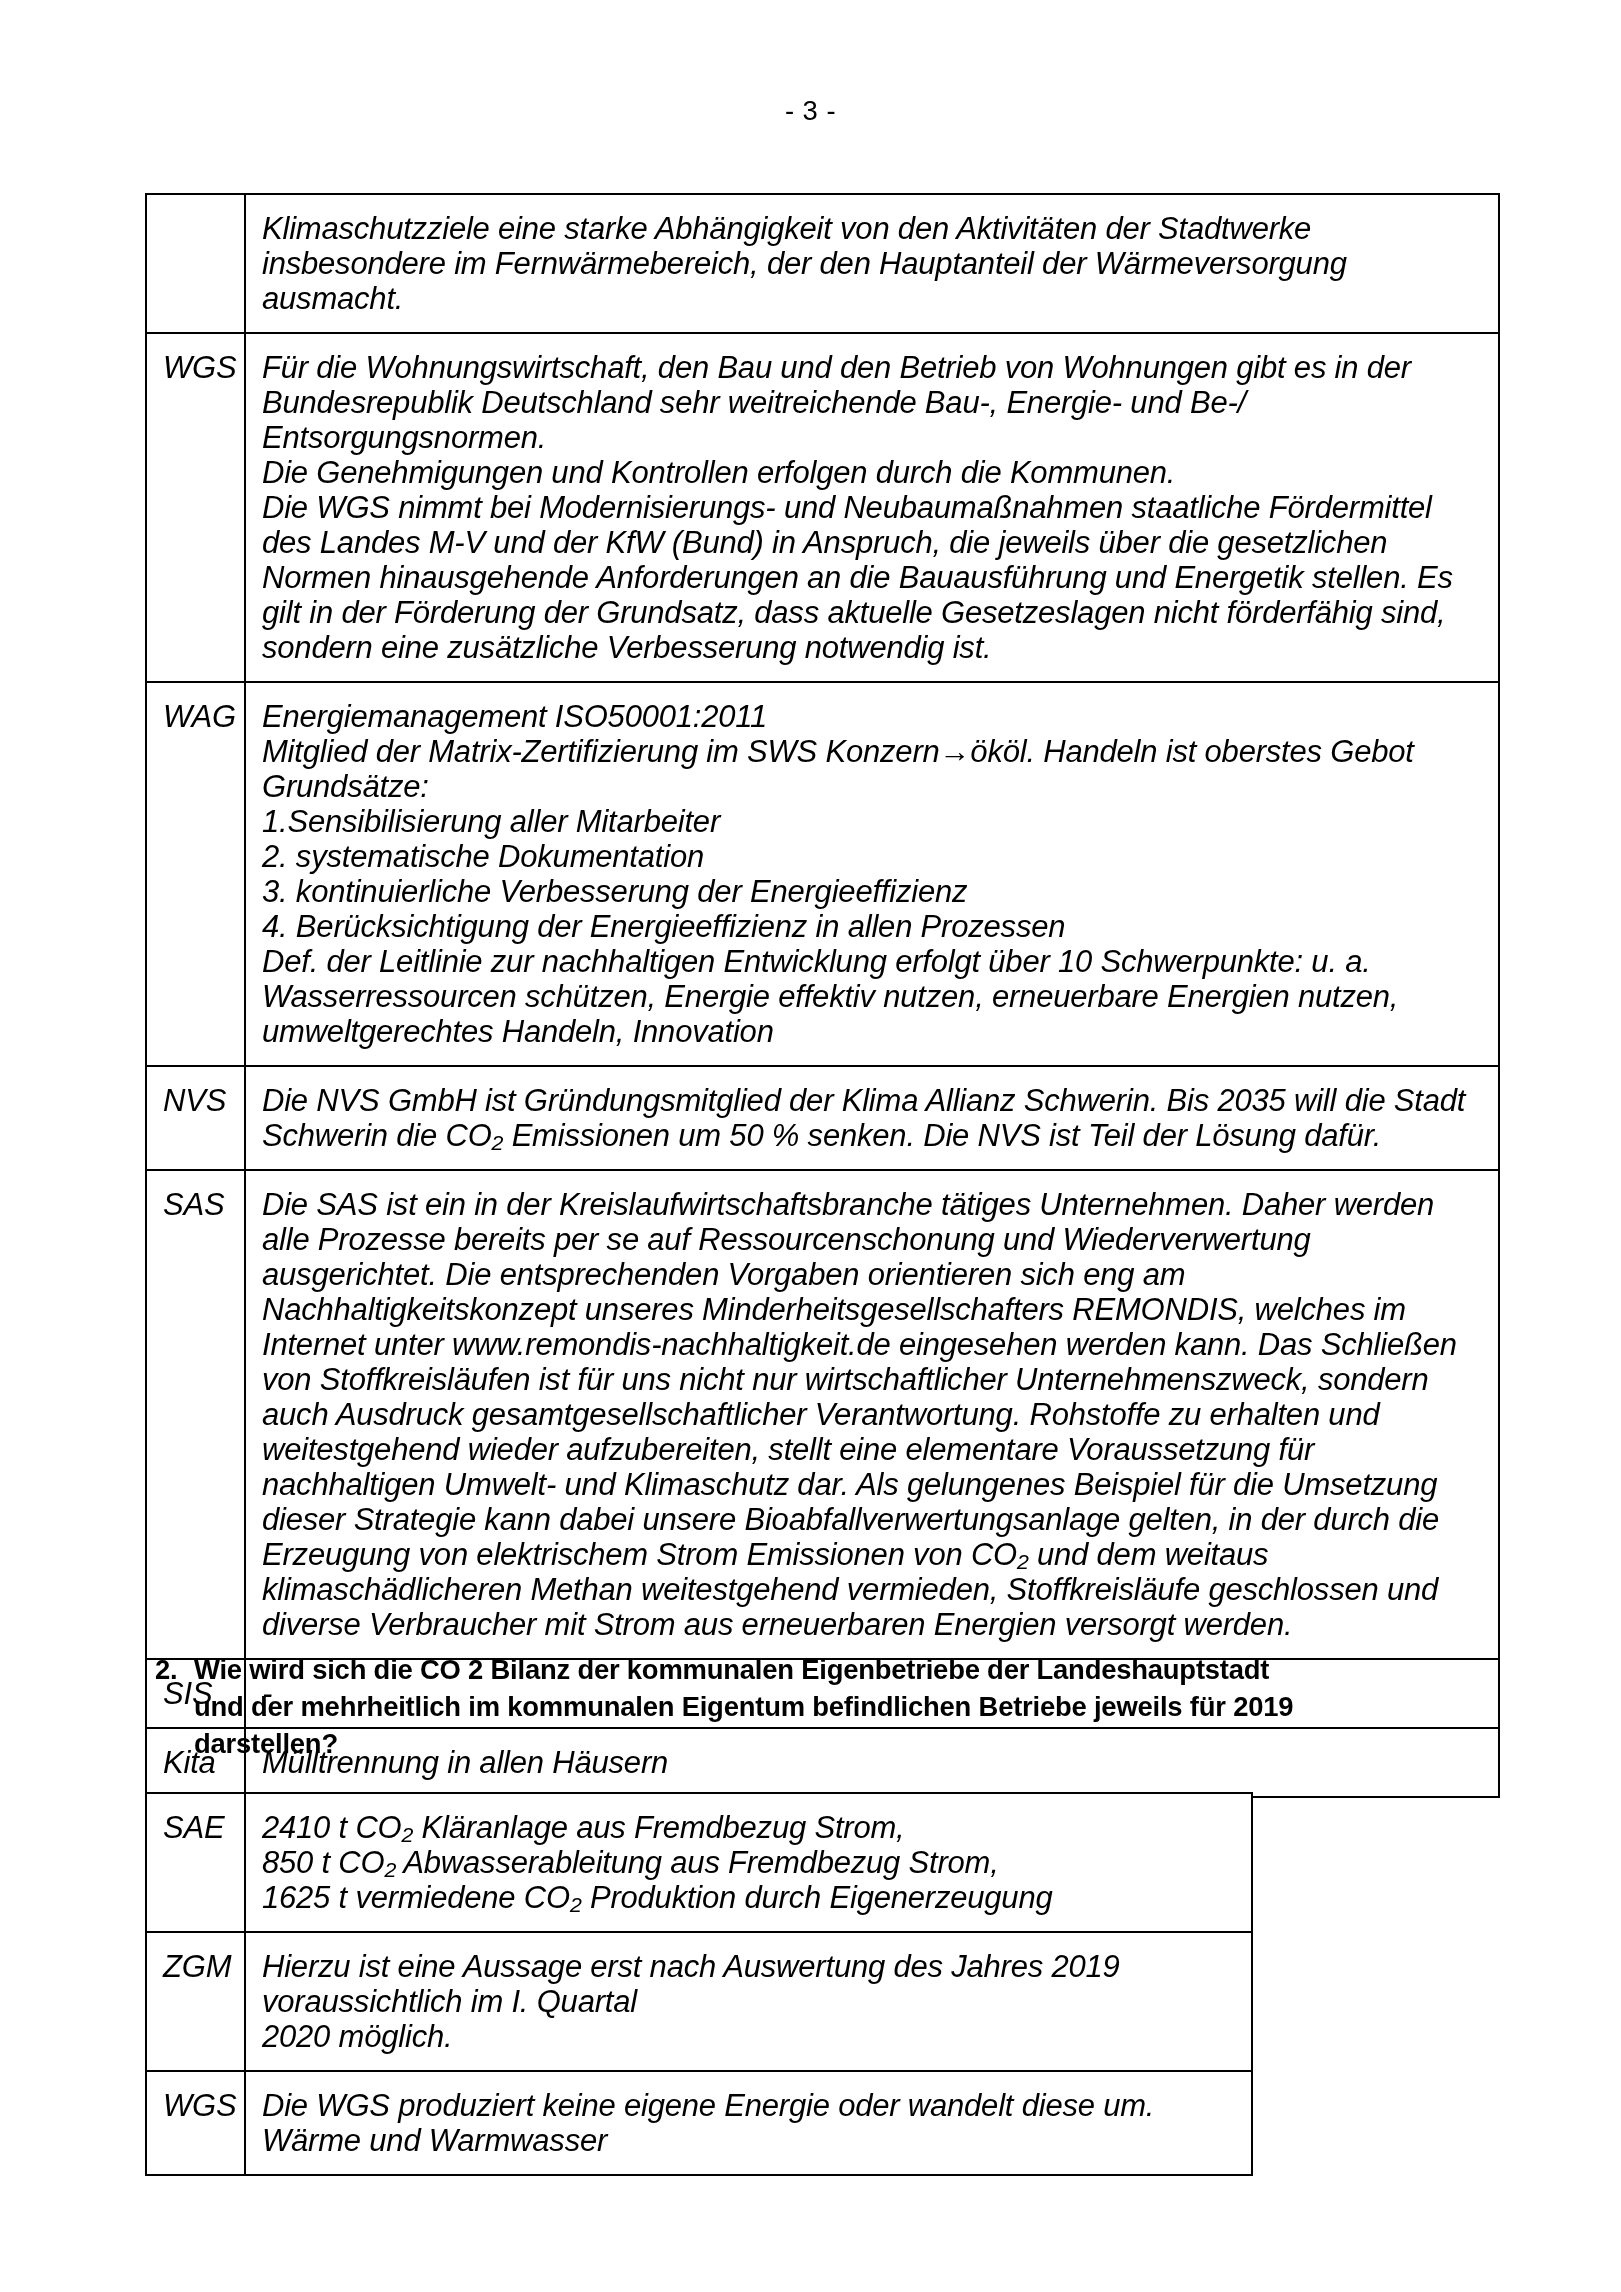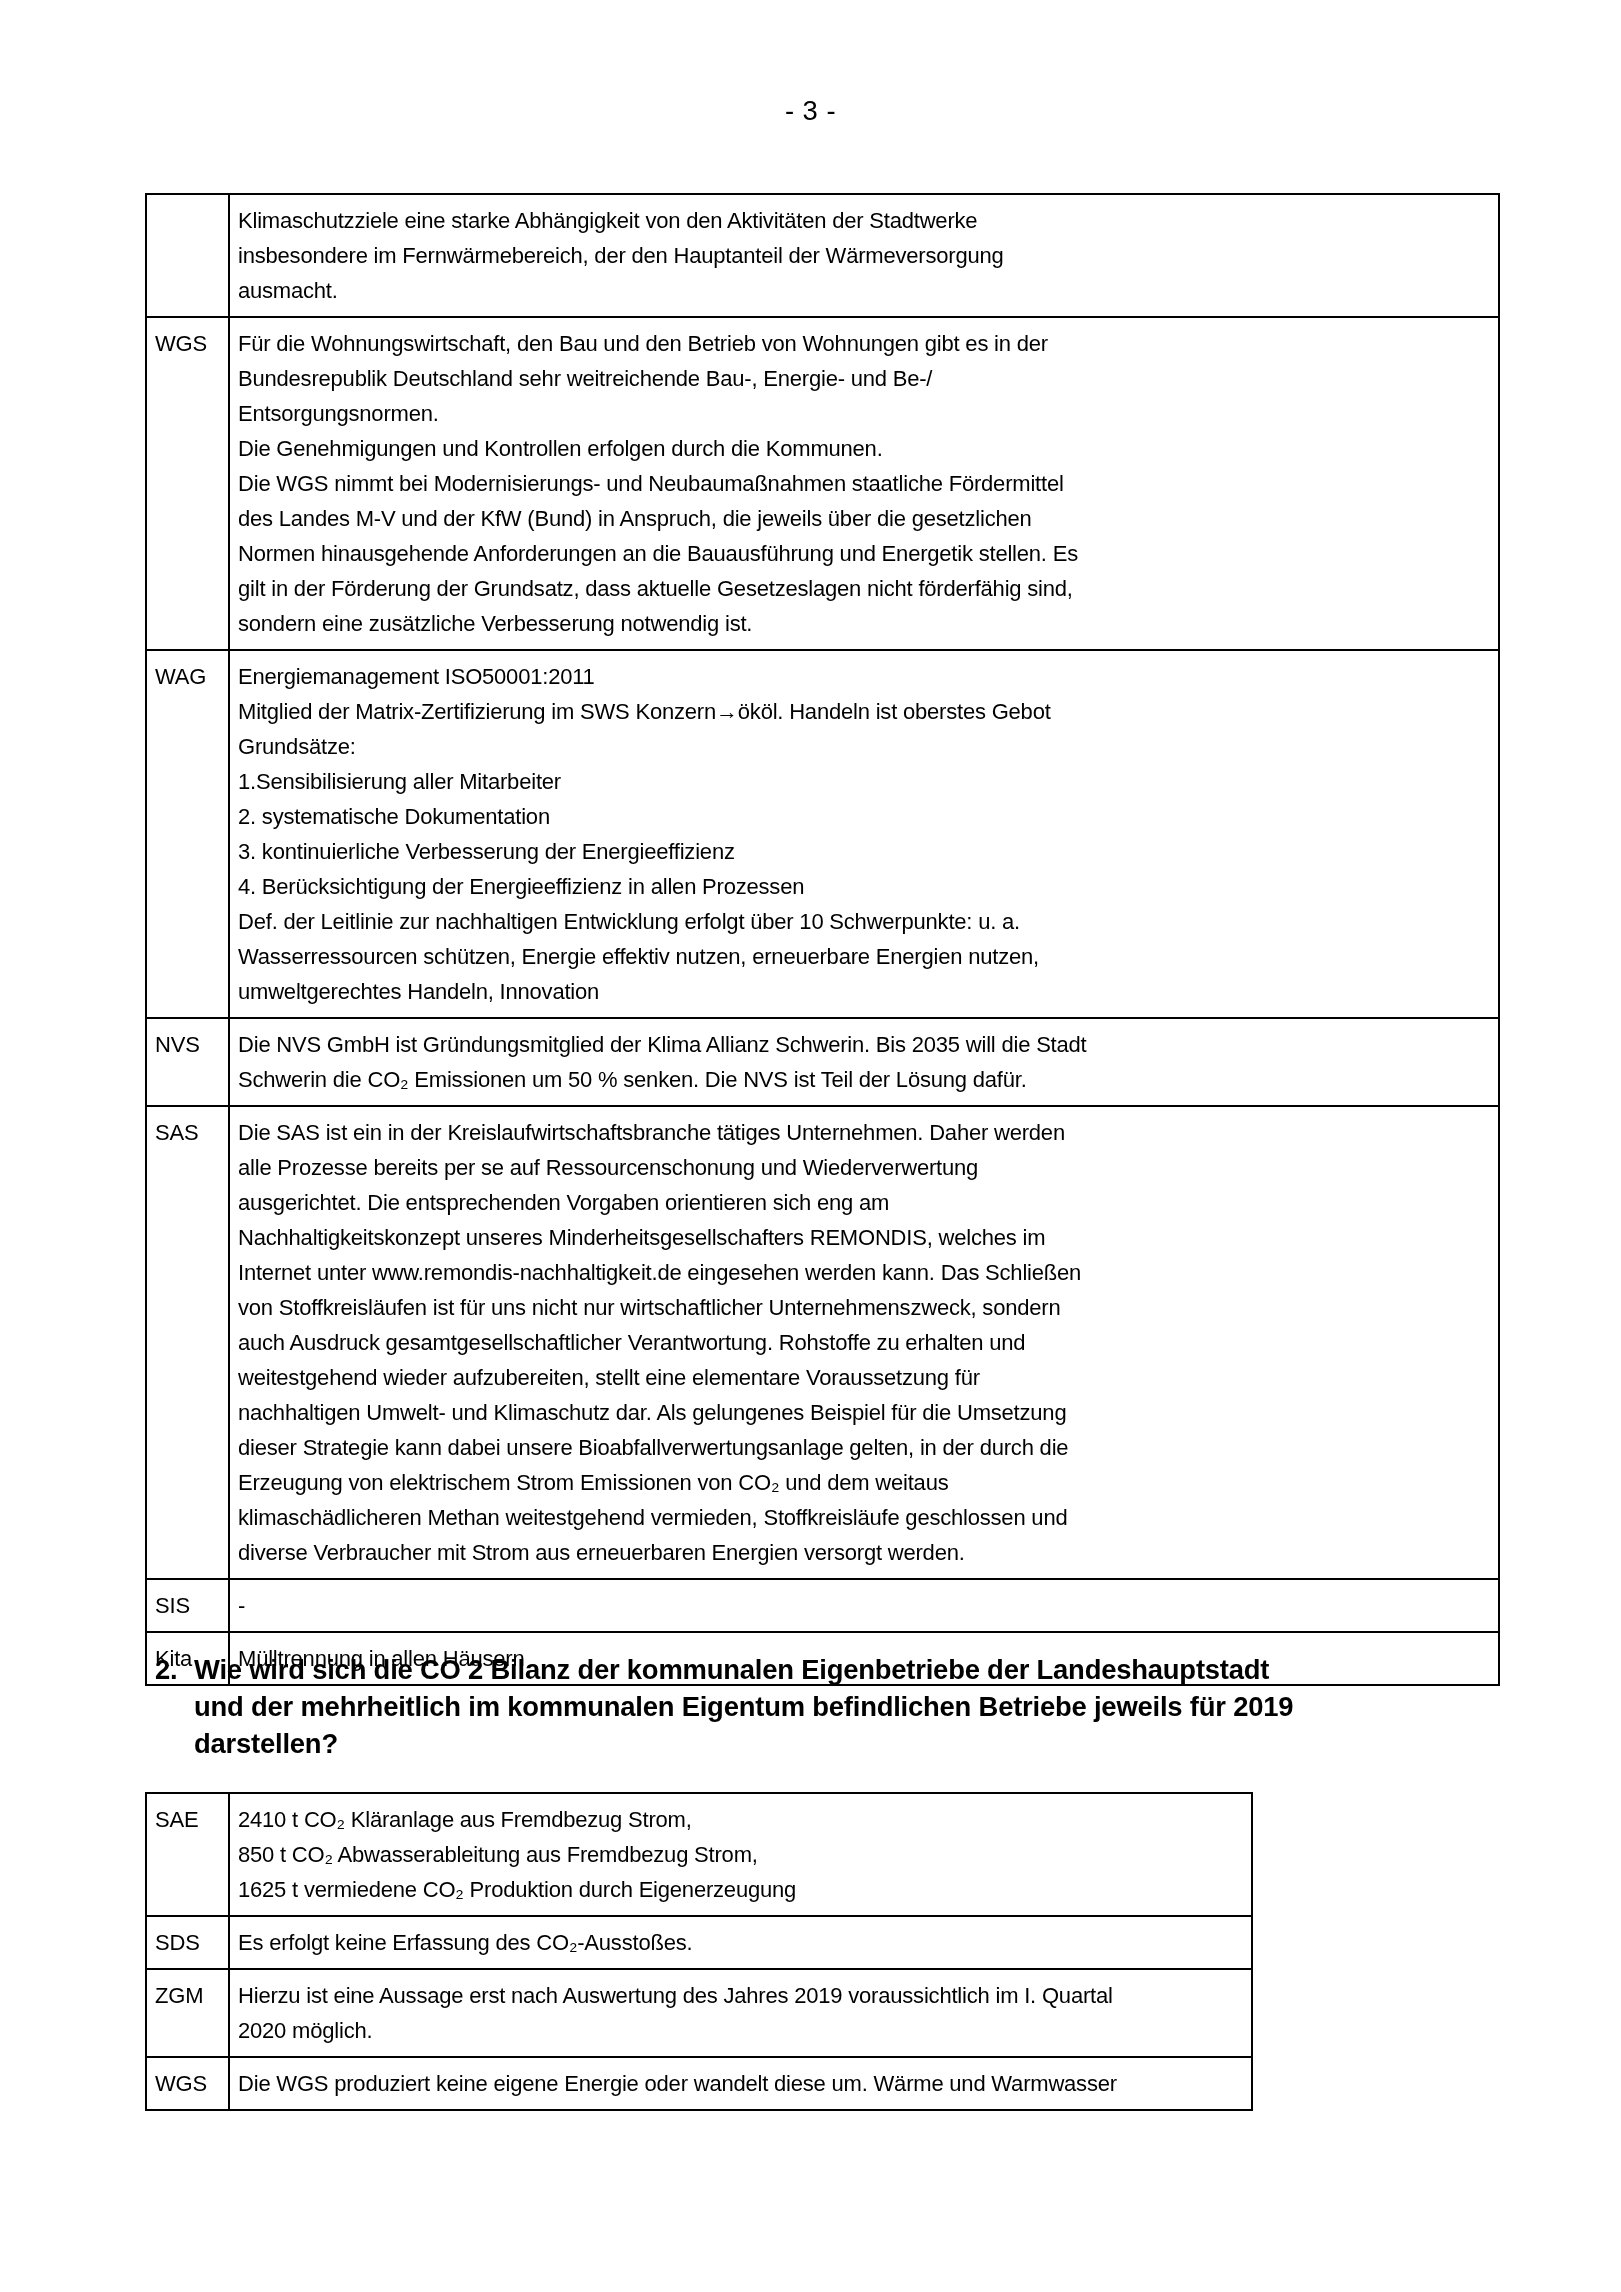--- a/index.html
+++ b/index.html
@@ -38,24 +38,25 @@
     width: 1355px;
   }
   #table2 {
     top: 1792px;
     left: 145px;
     width: 1108px;
   }
   table.doc-table td {
     border: 2.9px solid #000000;
     vertical-align: top;
-    font-size: 22px;
+    font-size: 31px;
     line-height: 35px;
     letter-spacing: -0.2px;
-    padding: 8px;
+    padding: 16px;
+    font-style: italic;
   }
   td.cell-label {
     width: 65px;
     padding: 0 2px 0 6.9px;
     font-size: 25.5px;
     margin-top: 29px;
   }
   td.cell-text {
     padding: 0 5.9px 1px 11.8px;
     white-space: pre-line;
@@ -162,24 +163,20 @@
 
   <table class="doc-table" id="table2">
     <tbody>
       <tr>
         <td class="cell-label">SAE</td>
         <td class="cell-text">2410 t CO₂ Kläranlage aus Fremdbezug Strom,
 850 t CO₂ Abwasserableitung aus Fremdbezug Strom,
 1625 t vermiedene CO₂ Produktion durch Eigenerzeugung</td>
       </tr>
       <tr>
-        <td class="cell-label">SDS</td>
-        <td class="cell-text">Es erfolgt keine Erfassung des CO₂-Ausstoßes.</td>
-      </tr>
-      <tr>
         <td class="cell-label">ZGM</td>
         <td class="cell-text">Hierzu ist eine Aussage erst nach Auswertung des Jahres 2019 voraussichtlich im I. Quartal
 2020 möglich.</td>
       </tr>
       <tr>
         <td class="cell-label">WGS</td>
         <td class="cell-text">Die WGS produziert keine eigene Energie oder wandelt diese um. Wärme und Warmwasser</td>
       </tr>
     </tbody>
   </table>

